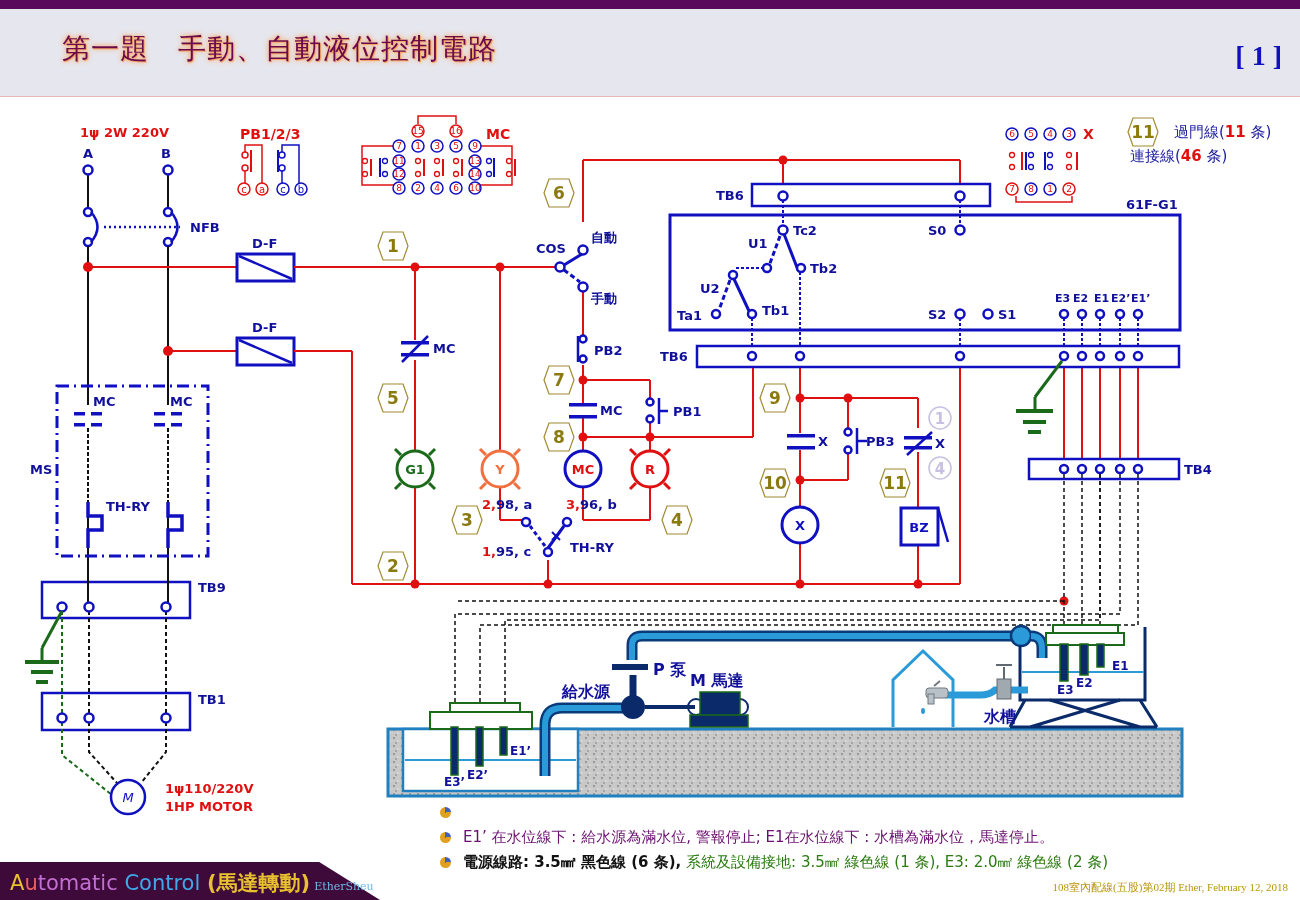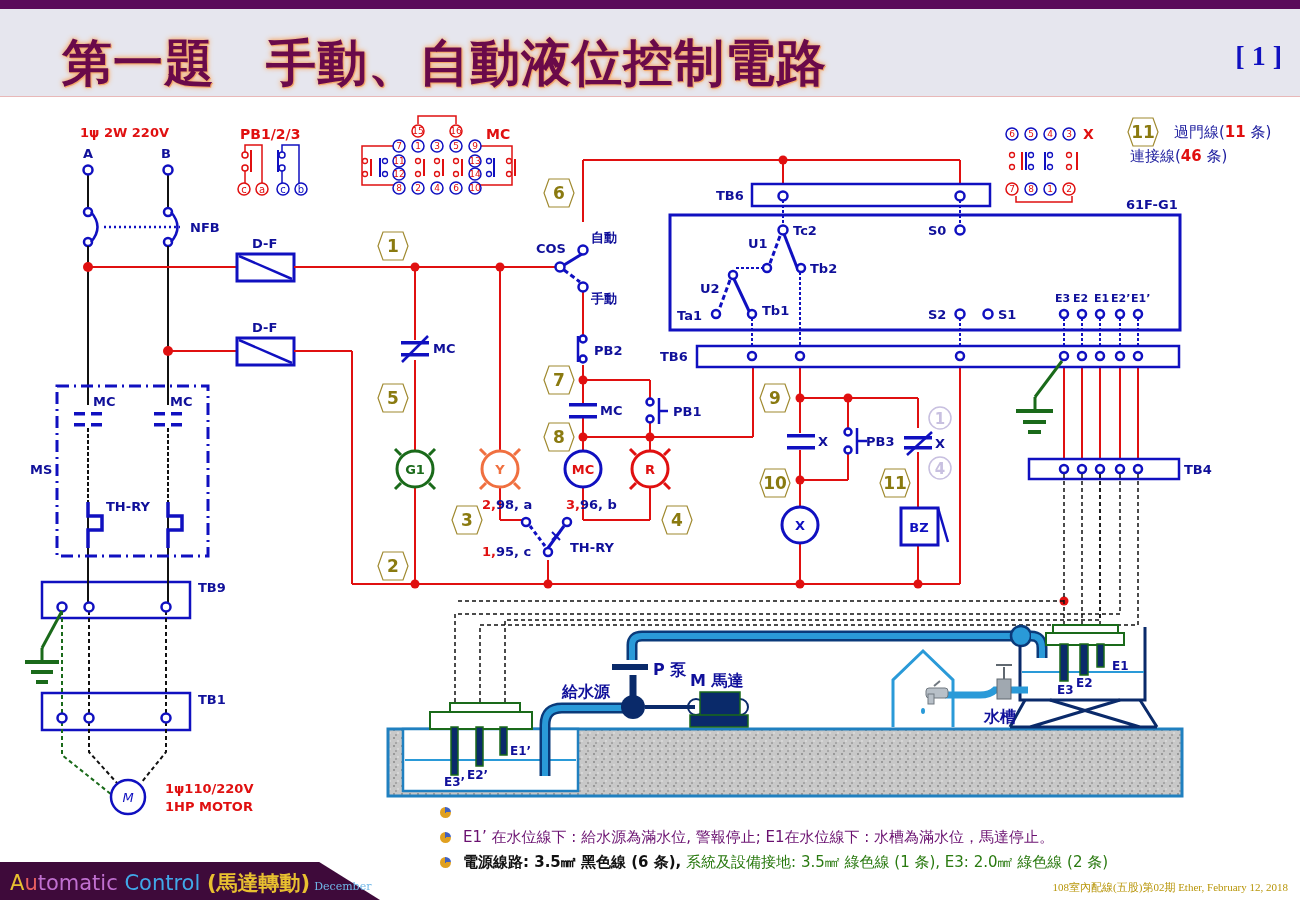--- a/index.html
+++ b/index.html
@@ -1,19 +1,19 @@
 <!DOCTYPE html>
 <html><head>
 <meta charset="utf-8">
 <style>
   html,body{margin:0;padding:0;background:#ffffff;}
   body{width:1300px;height:900px;position:relative;overflow:hidden;font-family:"DejaVu Sans",sans-serif;}
   .topbar{position:absolute;left:0;top:0;width:1300px;height:9px;background:#5a0a5a;}
   .titlebar{position:absolute;left:0;top:9px;width:1300px;height:87px;background:#e6e6ee;border-bottom:1px solid #e8b8b8;}
-  .title{position:absolute;left:62px;top:30px;font-family:"DejaVu Serif",serif;font-size:50px;font-weight:bold;color:#6a0a4a;letter-spacing:1px;
+  .title{position:absolute;left:62px;top:30px;font-family:"DejaVu Serif",serif;font-size:28px;font-weight:normal;color:#6a0a4a;letter-spacing:1px;
          text-shadow:0 0 4px #f2a060,0 0 6px #f8c090,1px 1px 0 #f0a060;white-space:pre;}
   .pagenum{position:absolute;right:18px;top:40px;font-family:"Liberation Serif",serif;font-size:28px;font-weight:bold;color:#1010c0;}
   svg text{font-family:"DejaVu Sans",sans-serif;}
   .footer{position:absolute;left:0;top:862px;width:380px;height:38px;background:#3e0a3a;
           clip-path:polygon(0 0,84% 0,100% 100%,0 100%);}
   .footer-title{position:absolute;left:10px;top:869px;font-family:"DejaVu Sans",sans-serif;font-size:21px;white-space:nowrap;}
   .footer-title .a1{color:#e8c030;}
   .footer-title .a2{color:#e86060;}
   .footer-title .a3{color:#c070d0;}
   .footer-title .a4{color:#40a8e8;}
@@ -663,15 +663,15 @@
 </div>
 
 <div class="notes">
   <div class="note n-purple"><span class="dot"></span></div>
   <div class="note n-purple"><span class="dot"></span><span>E1’ 在水位線下 : 給水源為滿水位, 警報停止; E1在水位線下 : 水槽為滿水位，馬達停止。</span></div>
   <div class="note"><span class="dot"></span><span class="n-black">電源線路: 3.5㎟ 黑色線 (6 条),</span><span class="n-green"> 系統及設備接地: 3.5㎟ 綠色線 (1 条), E3: 2.0㎟ 綠色線 (2 条)</span></div>
 </div>
 
 <div class="footer"></div>
 <div class="footer-title">
-  <span class="a1">A</span><span class="a2">u</span><span class="a3">tomatic </span><span class="a4">Control </span><span class="a5">(馬達轉動)</span><span class="footer-sig">December</span>
+  <span class="a1">A</span><span class="a2">u</span><span class="a3">tomatic </span><span class="a4">Control </span><span class="a5">(馬達轉動)</span><span class="footer-sig">EtherSheu</span>
 </div>
 <div class="credit">108室內配線(五股)第02期 Ether, February 12, 2018</div>
 
 </body></html>

